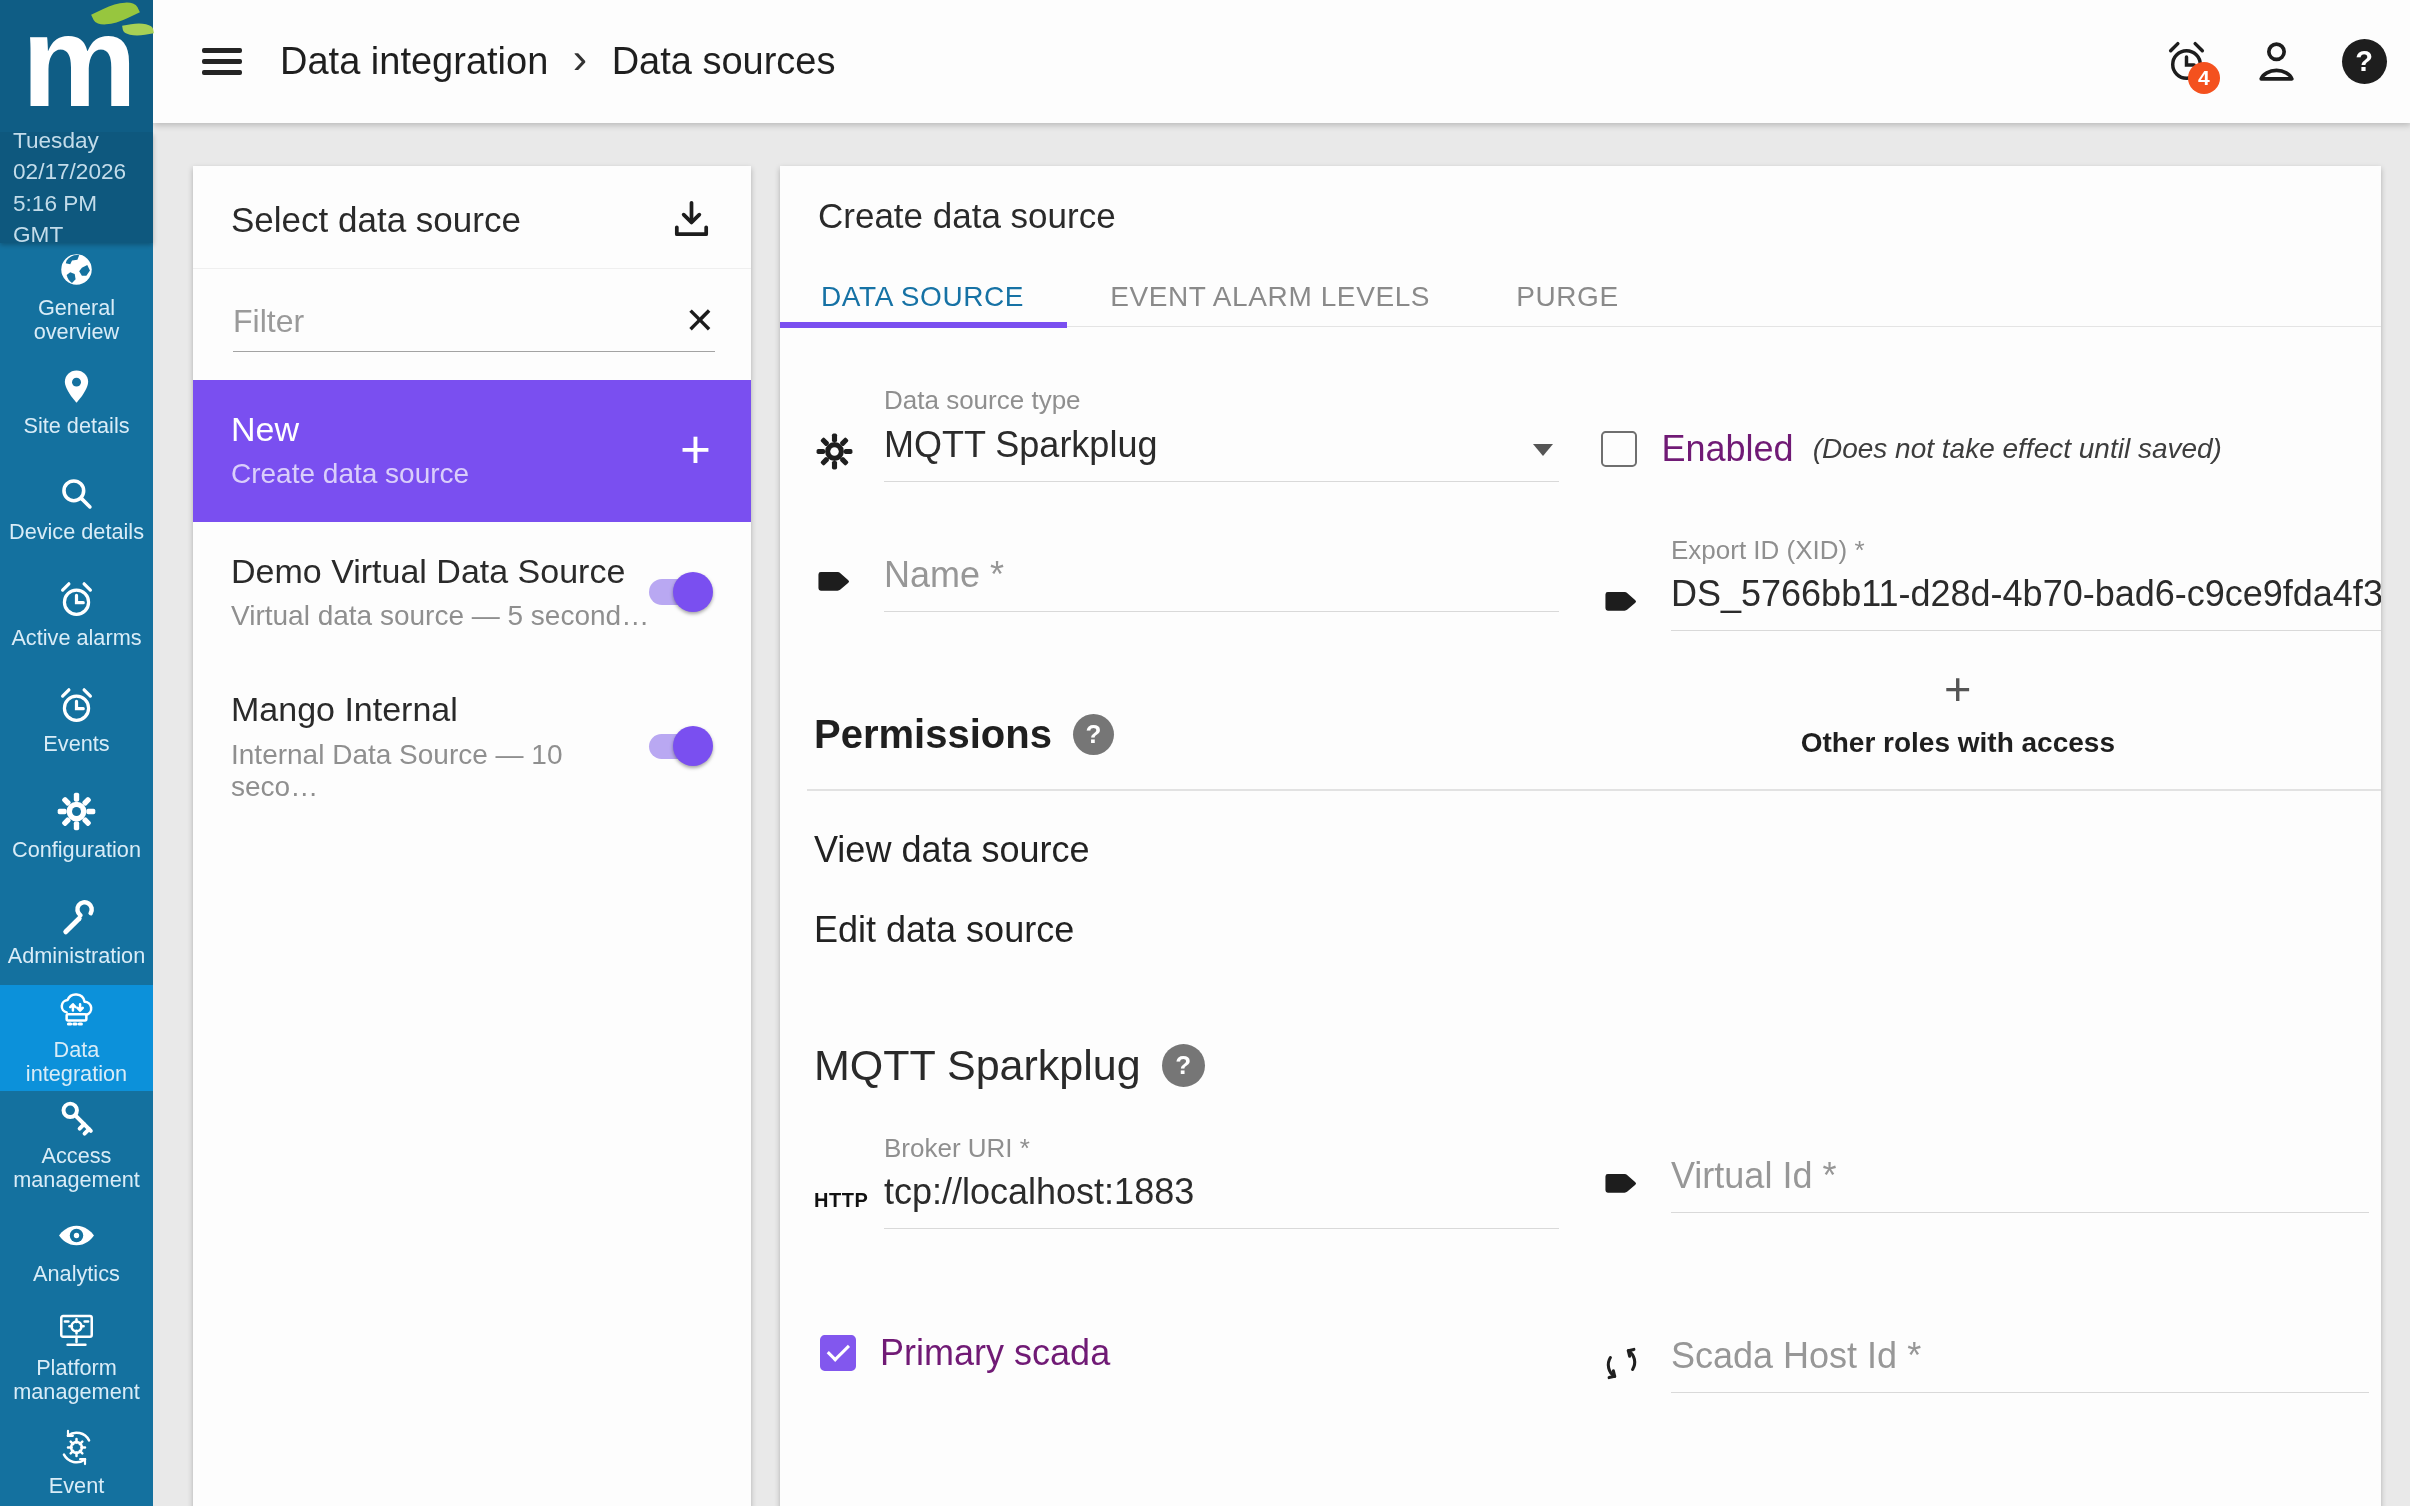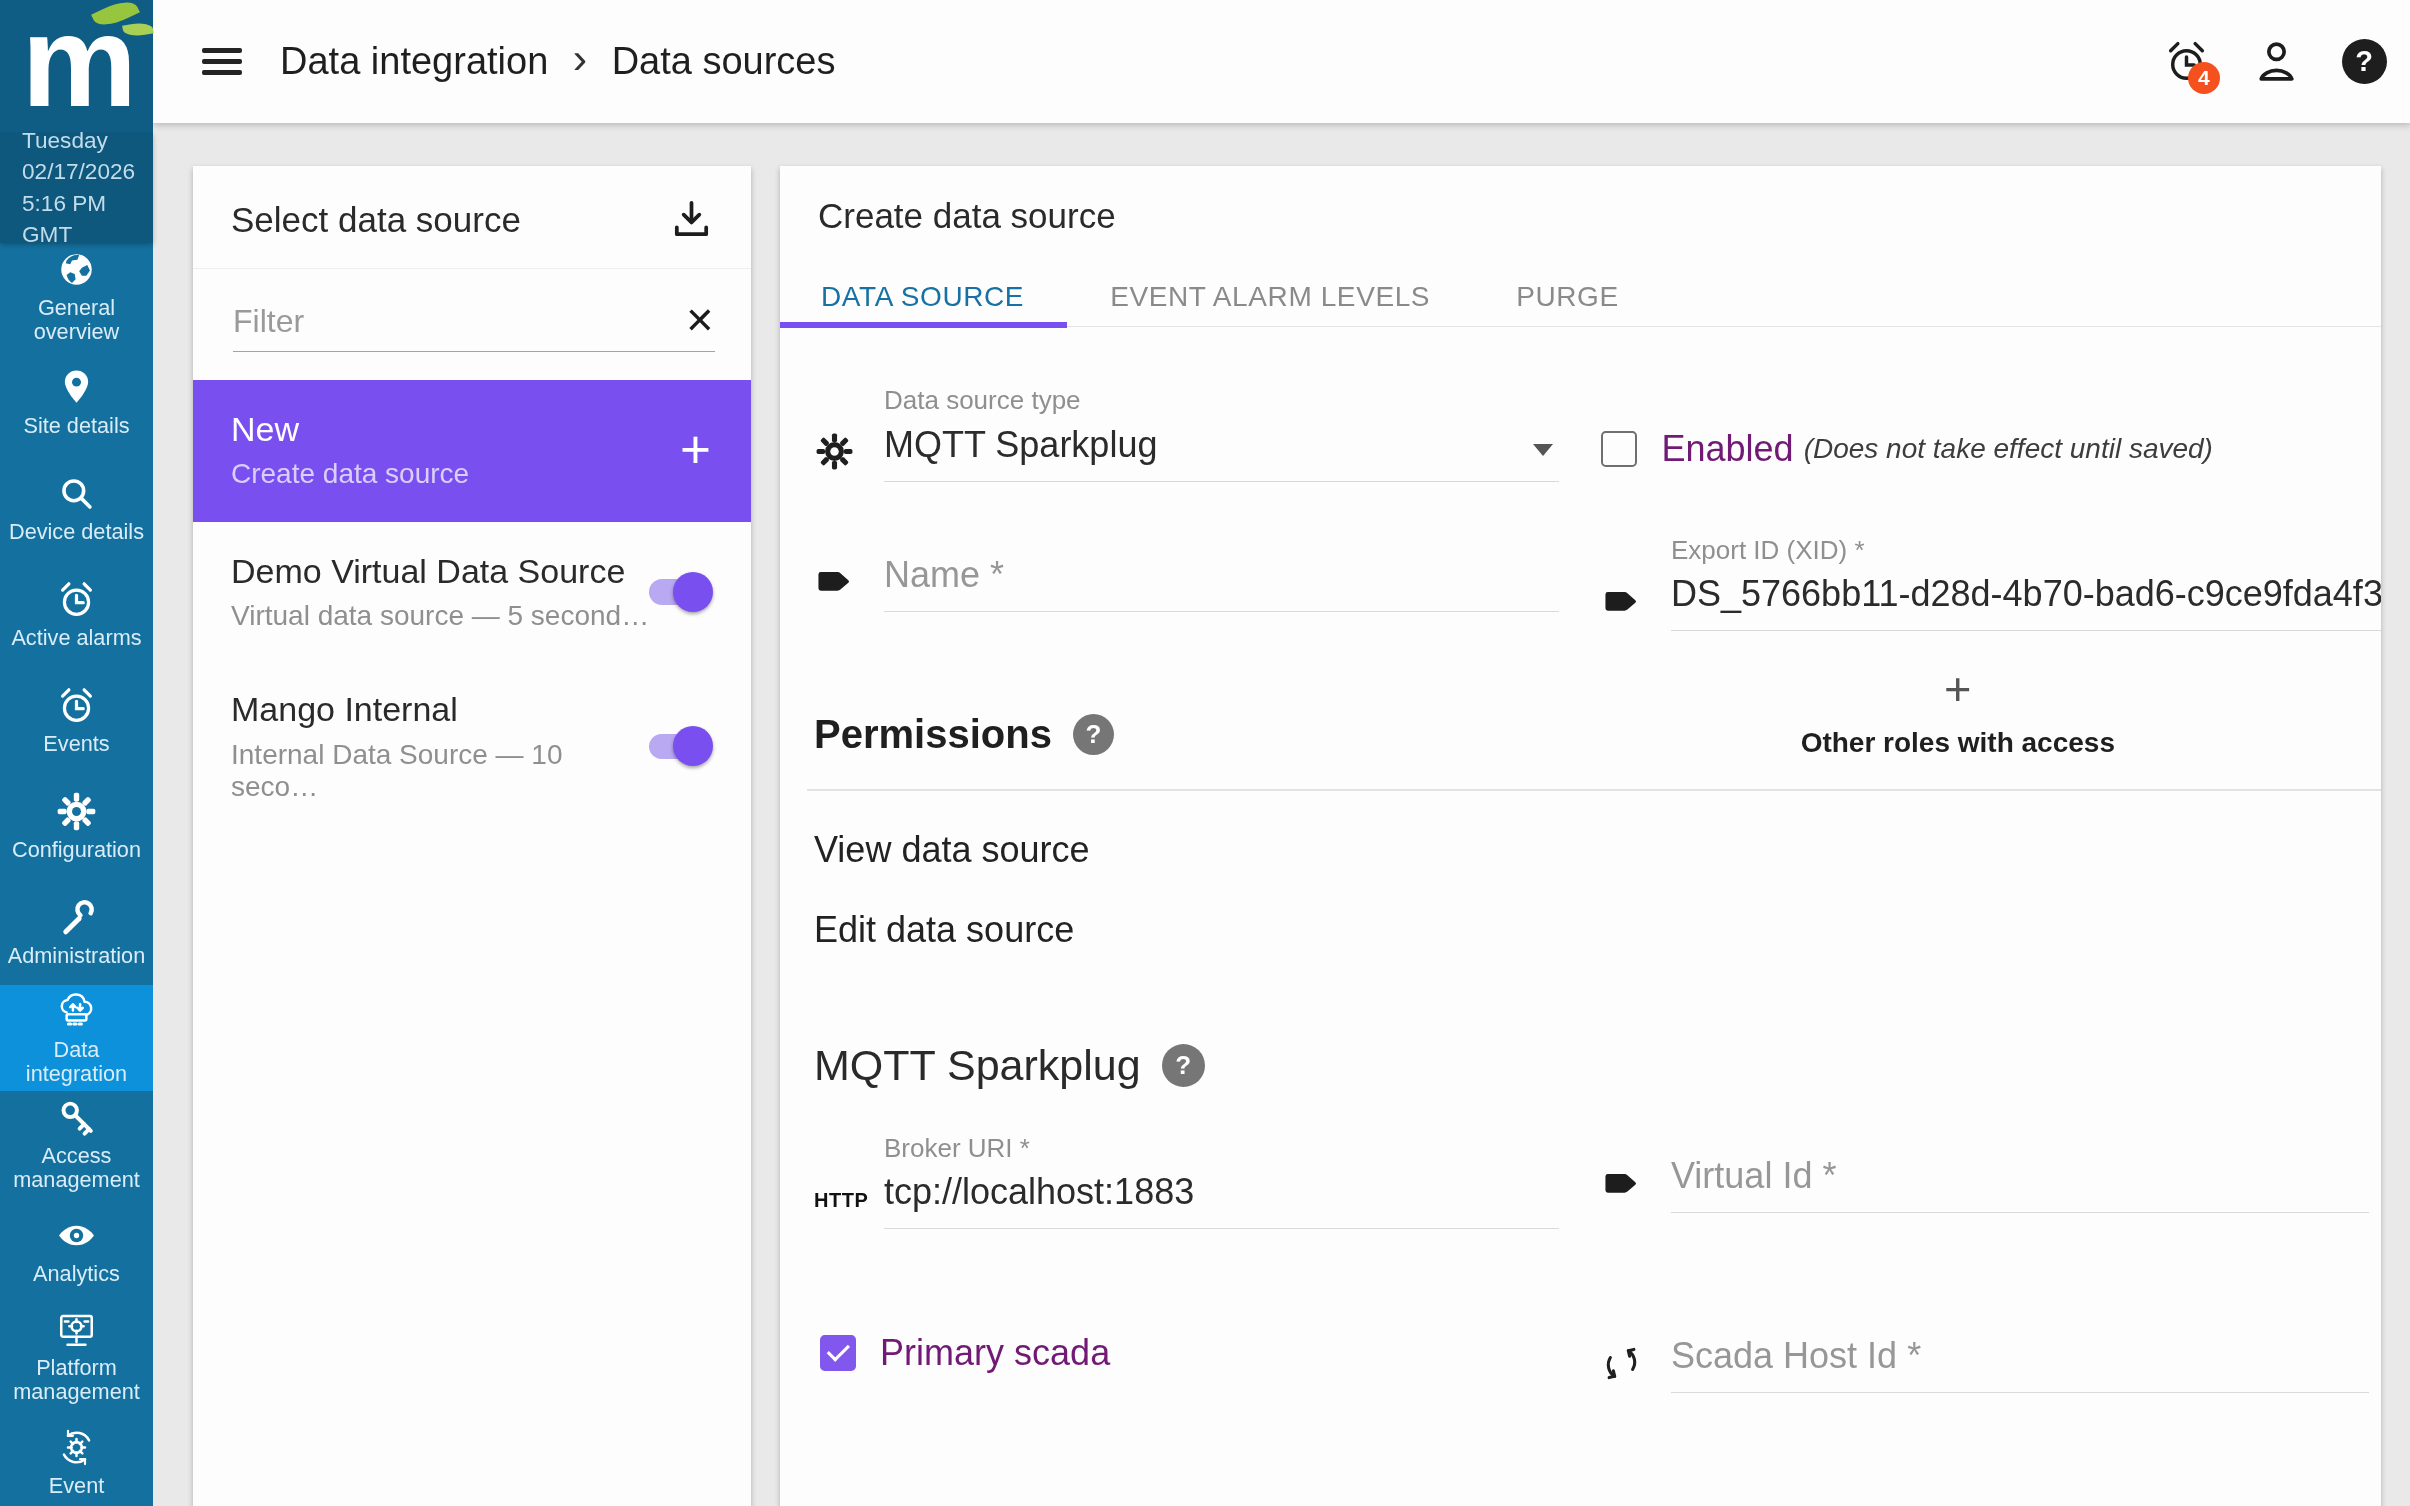--- a/index.html
+++ b/index.html
@@ -8,21 +8,21 @@
     font-family:"Liberation Sans", sans-serif;
     background:#e9e9e9; color:#252525; position:relative;
   }
   
   .sidebar { position:absolute; left:0; top:0; width:153px; height:1507px; background:#14719f; z-index:30; }
   .logo-box { height:132px; background:#0f5d85; position:relative; display:flex; align-items:flex-start; justify-content:center; }
   .logo-m { font-size:130px; font-weight:bold; color:#fff; line-height:1; margin-top:-3.8px; letter-spacing:-5.6px; }
   .leaf { position:absolute; border-radius:50% 50% 50% 0; background:#97c63e; }
   .leaf1 { width:45px; height:19px; right:15px; top:3.8px; transform:rotate(-26deg); border-radius:0 70% 0 70%; }
   .leaf2 { width:30px; height:13px; right:0px; top:22.6px; transform:rotate(-10deg); border-radius:0 70% 0 70%; background:#a8d055; }
-  .date-box { height:111px; background:#0e587e; color:#c3dcea; font-size:22.6px; line-height:1.38; display:flex; flex-direction:column; justify-content:center; padding-left:22px; box-shadow:0 2.8px 4.7px rgba(0,0,0,.25); }
+  .date-box { height:111px; background:#0e587e; color:#c3dcea; font-size:22.6px; line-height:1.38; display:flex; flex-direction:column; justify-content:center; padding-left:13px; box-shadow:0 2.8px 4.7px rgba(0,0,0,.25); }
   .nav { display:flex; flex-direction:column; }
   .nav-item { height:106px; display:flex; flex-direction:column; align-items:center; justify-content:center; cursor:pointer; }
   .nav-item.active { background:#0c91da; }
   .nicon { width:43px; height:43px; display:block; }
   .nicon svg { width:43px; height:43px; display:block; }
   .nlabel { margin-top:4.7px; font-size:21.7px; line-height:1.1; color:#d9ecf7; text-align:center; padding:0 3.8px; }
   
   .topbar { position:absolute; left:153px; top:0; right:0; height:123px; background:#fdfdfd; z-index:20; box-shadow:0 1.9px 6.6px rgba(0,0,0,.22); display:flex; align-items:center; }
   .hamburger { margin-left:49px; width:40px; cursor:pointer; }
   .hamburger div { height:4.7px; background:#242424; border-radius:1.9px; margin:6.6px 0; }
@@ -73,21 +73,21 @@
   .flabel { font-size:26px; color:#8f8f8f; margin-bottom:7.5px; }
   .fvalue { font-size:36px; color:#2b2b2b; padding-bottom:15px; white-space:nowrap; }
   .fvalue.ph { color:#979797; }
   .caret { position:absolute; right:5.6px; bottom:24.5px; width:0; height:0; border-left:10.4px solid transparent; border-right:10.4px solid transparent; border-top:12.2px solid #555; }
   .http-tag { font-size:20px; font-weight:bold; letter-spacing:0.5px; color:#111; padding-bottom:17px; }
   .cbx-row { display:flex; align-items:center; }
   .cbx { width:36px; height:36px; border:2.8px solid #6f6f6f; border-radius:4.7px; flex:none; cursor:pointer; position:relative; background:#fdfdfd; }
   .cbx.checked { background:#8257ee; border-color:#8257ee; }
   .cbx.checked::after { content:""; position:absolute; left:6.6px; top:7.5px; width:18px; height:9.4px; border-left:3.8px solid #fff; border-bottom:3.8px solid #fff; transform:rotate(-45deg); }
   .cbx-label { font-size:36px; color:#701a75; margin-left:24.5px; }
-  .cbx-note { font-size:28px; font-style:italic; color:#3d3d3d; margin-left:10px; }
+  .cbx-note { font-size:28px; font-style:italic; color:#3d3d3d; margin-left:19px; }
   .perm-head { position:relative; margin-top:81px; display:flex; align-items:center; }
   .perm-title { font-size:40px; font-weight:bold; color:#1f1f1f; }
   .qmark { width:41px; height:41px; border-radius:50%; background:#767676; color:#fff; font-size:26px; font-weight:bold; display:flex; align-items:center; justify-content:center; margin-left:21px; flex:none; }
   .other-roles { position:absolute; right:232px; top:-47px; width:358px; text-align:center; }
   .or-plus { font-size:47px; font-weight:300; color:#555; line-height:1; cursor:pointer; }
   .or-label { font-size:28px; font-weight:bold; color:#1f1f1f; margin-top:15px; }
   .perm-divider { height:1.9px; background:#e2e2e2; margin:32px -12.2px 0 -7.5px; }
   .perm-row { font-size:36px; color:#222; padding:38px 0 0 0; cursor:pointer; }
   .section-head { display:flex; align-items:center; margin-top:90px; }
   .section-title { font-size:43px; color:#2a2a2a; }

